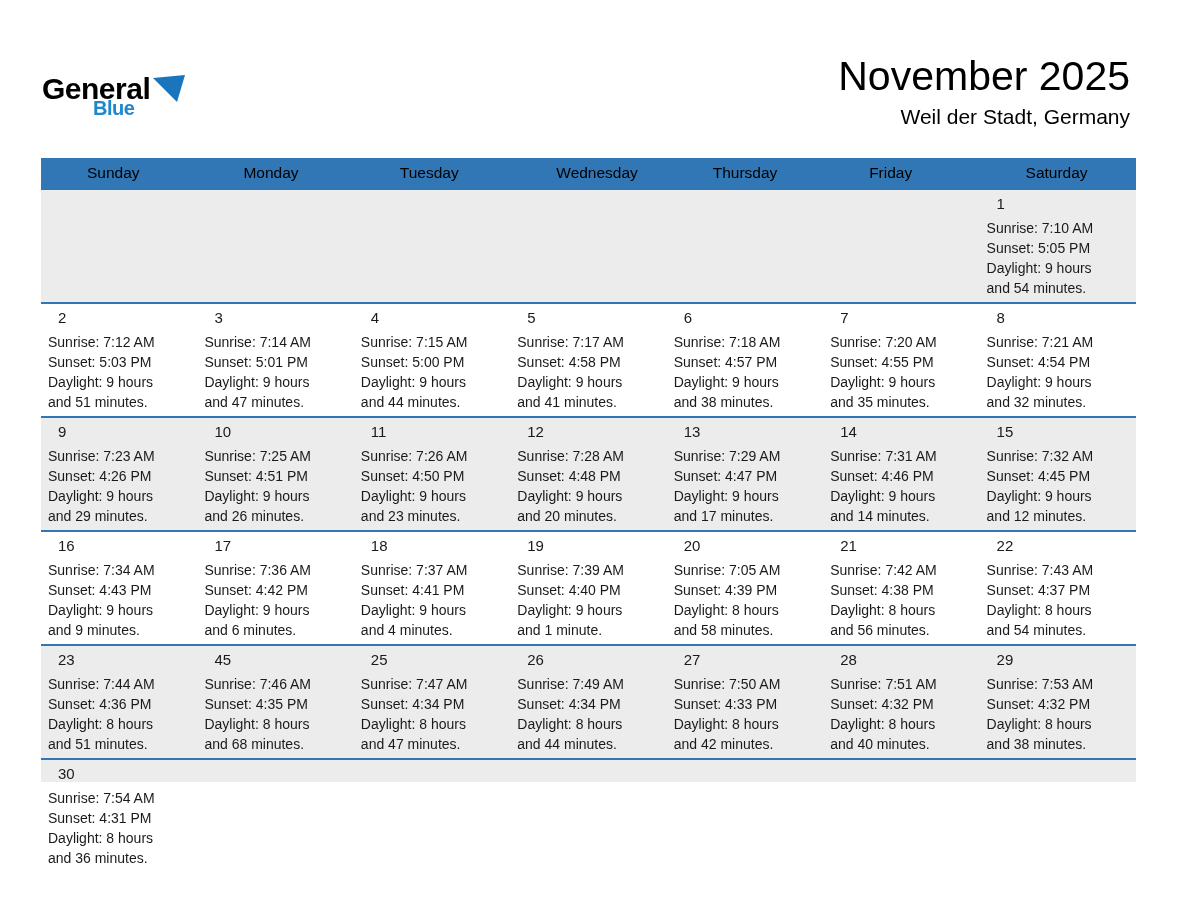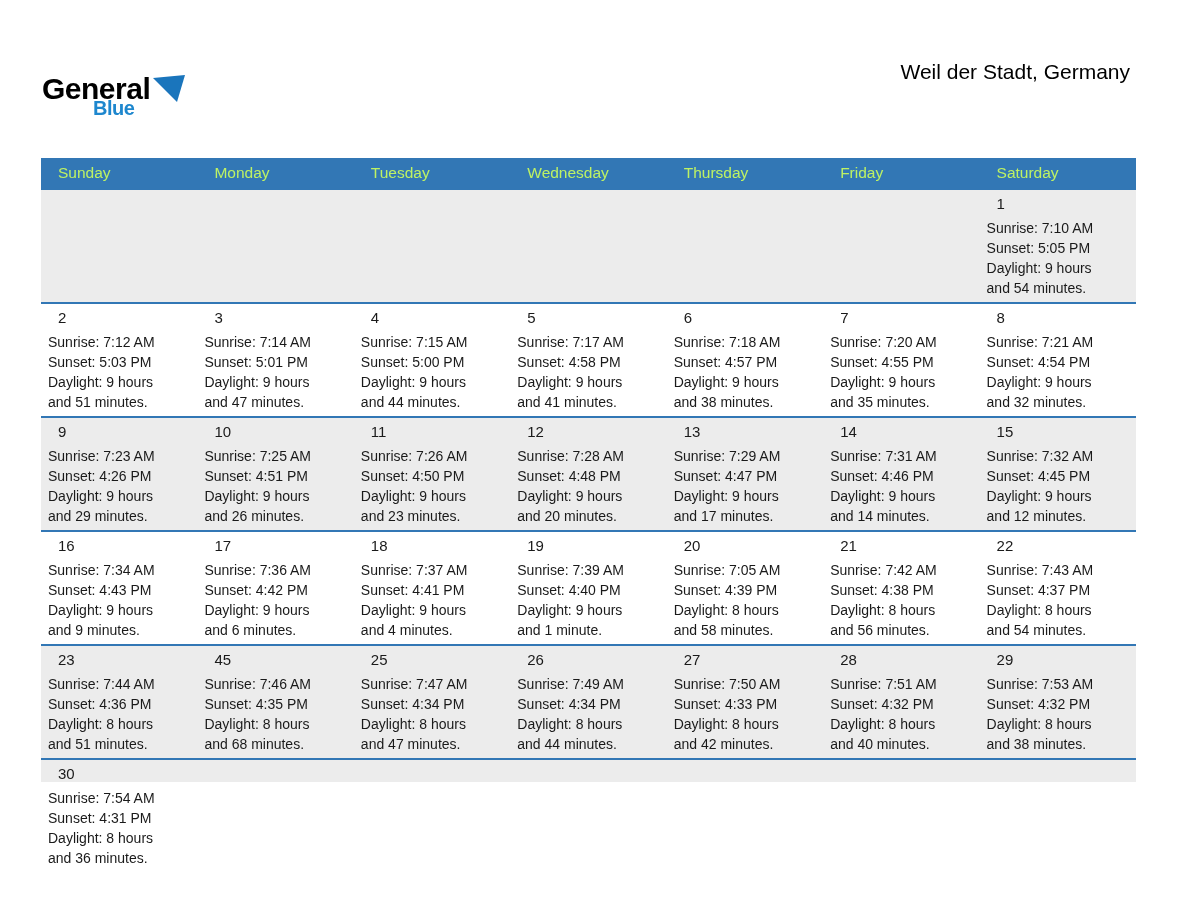--- a/index.html
+++ b/index.html
@@ -32,21 +32,21 @@
   .month-title { font-size:41px; font-weight:400; color:#000; line-height:1.1; }
   .location   { font-size:21px; color:#000; margin-top:6px; }
 
   
   .calendar { position:absolute; left:41px; top:158px; width:1095px; }
 
   .weekday-row {
     display:grid; grid-template-columns:repeat(7,1fr);
     background:#3277B5; height:30px; align-items:center;
   }
-  .weekday-cell { color:#bef264; font-size:15.5px; padding-left:17px; }
+  .weekday-cell { color:#000000; font-size:15.5px; padding-left:17px;margin-left:29px; }
 
   .week {
     display:grid; grid-template-columns:repeat(7,1fr);
     border-top:2px solid #3277B5;
     min-height:109px;
     position:relative;
     background:#fff;
   }
   .week.shaded { background:#ECECEC; }
   .week.strip::before {
@@ -67,20 +67,21 @@
     <div class="logo-line1">
       <span class="logo-general">General</span>
       <svg class="logo-tri" width="32" height="27" viewBox="0 0 32 27">
         <polygon points="0,3 32,0 24,27" fill="#1A75BC"></polygon>
       </svg>
     </div>
     <div class="logo-blue">Blue</div>
   </div>
 
   <div class="titles">
+    <div class="month-title">November 2025</div>
     <div class="location">Weil der Stadt, Germany</div>
   </div>
 
   <div class="calendar">
     <div class="weekday-row">
       <div class="weekday-cell">Sunday</div>
       <div class="weekday-cell">Monday</div>
       <div class="weekday-cell">Tuesday</div>
       <div class="weekday-cell">Wednesday</div>
       <div class="weekday-cell">Thursday</div>

